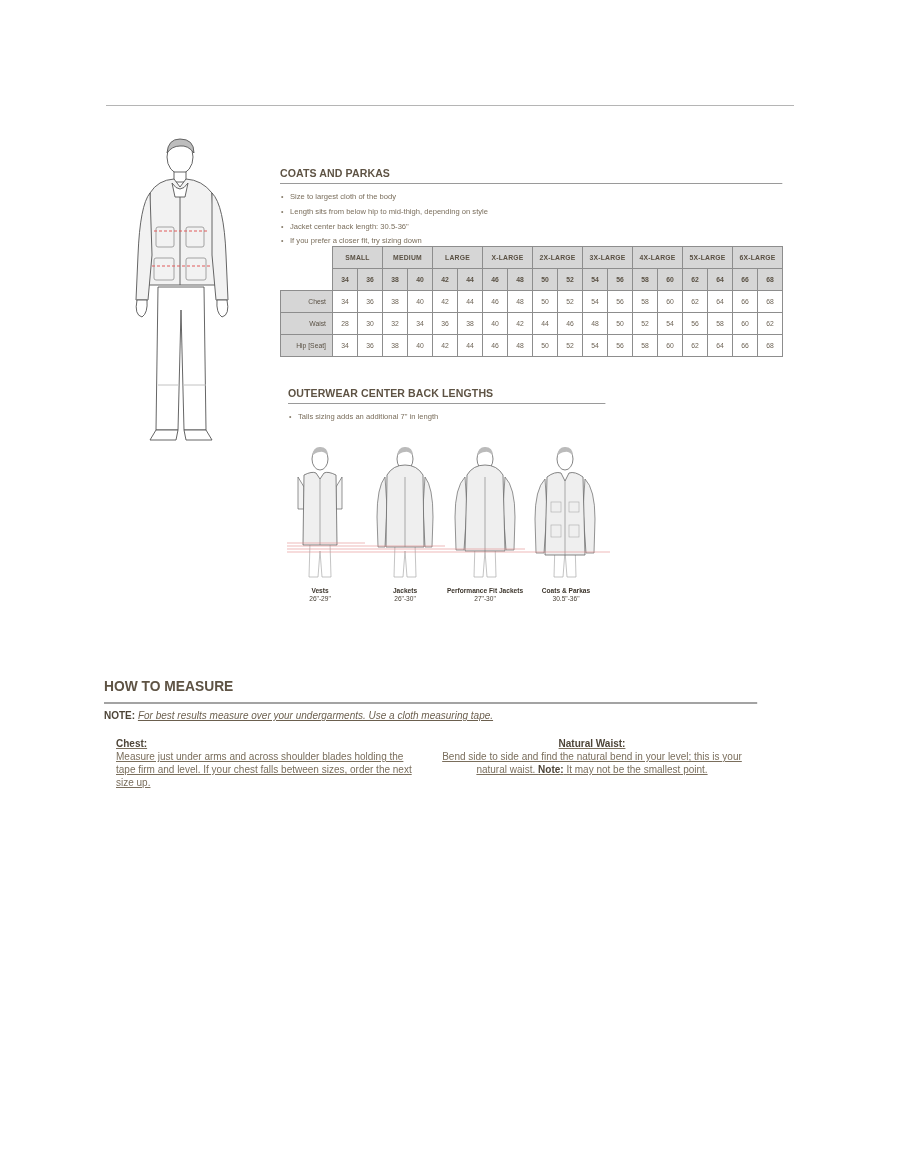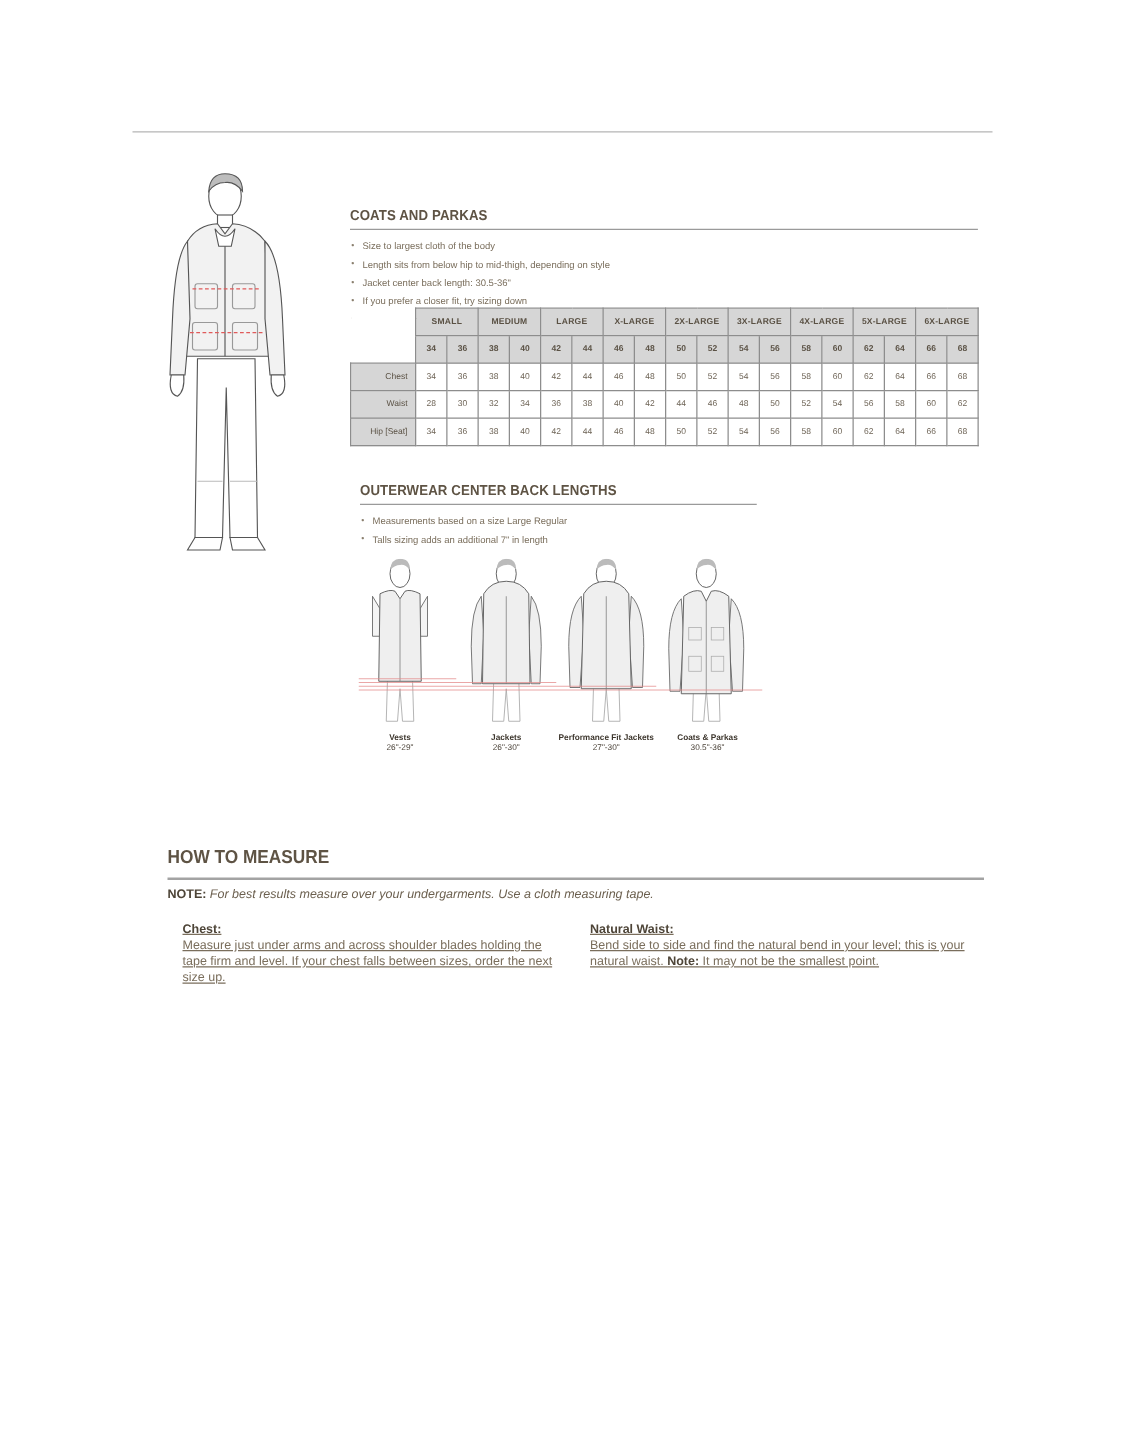--- a/index.html
+++ b/index.html
@@ -30,25 +30,25 @@
   .outer .sec-title { font-size: 11.5px; }
   .outer .bullets { margin-top: 5px; }
   .outer .bullets li { line-height: 15px; }
 
   .figures { position: absolute; left: 285px; top: 447px; width: 325px; height: 160px; }
   .fig-cap { position: absolute; text-align: center; width: 90px; font-size: 6.6px; color: #3c352c; line-height: 8px; }
   .fig-cap .nm { font-weight: bold; display: block; }
   .fig-cap .rg { display: block; color: #4a4238; }
 
   
-  .how { position: absolute; left: 134px; top: 677px; width: 653px; }
+  .how { position: absolute; left: 104px; top: 677px; width: 653px; }
   .how-title { font-weight: bold; font-size: 15px; color: #5e5344; padding-bottom: 8px; border-bottom: 2px solid #a3a3a3; transform: scaleX(0.92); transform-origin: left; width: 108.7%; }
   .note { margin-top: 6px; font-size: 10px; color: #6b5f4e; }
   .note b { color: #4e4538; font-weight: bold; }
-  .note i { font-style: italic; }
+  .note i { font-style: italic; text-decoration: underline; }
   .cols { position: absolute; top: 60px; left: 12px; width: 650px; }
   .col { position: absolute; top: 0; width: 300px; font-size: 10px; line-height: 13px; color: #7a6e5c; text-decoration: underline; }
   .col .hd { font-weight: bold; color: #4e4538; display: block; }
   .col b { font-weight: bold; color: #4e4538; }
 </style>
 </head>
 <body>
 
 <div class="top-rule"></div>
 
@@ -196,21 +196,20 @@
         <td class="val">64</td>
         <td class="val">66</td>
         <td class="val">68</td>
       </tr>
   </tbody>
 </table>
 
 <div class="outer">
   <div class="sec-title">OUTERWEAR CENTER BACK LENGTHS</div>
   <ul class="bullets">
-    <li>Measurements based on a size Large Regular</li>
     <li>Talls sizing adds an additional 7" in length</li>
   </ul>
 </div>
 
 <div class="figures">
   <svg width="325" height="135" viewBox="0 0 325 135">
     <defs>
       <g id="person">
         <ellipse cx="0" cy="12" rx="8" ry="11" fill="#fff" stroke="#666" stroke-width="0.8"></ellipse>
         <path d="M-8 9 Q-7 0 0 0 Q8 0 8 9 Q4 4 0 5 Q-4 5 -8 9 Z" fill="#bbb"></path>
@@ -279,18 +278,18 @@
   <div class="how-title">HOW TO MEASURE</div>
   <div class="note">
     <b>NOTE:</b>
     <i>For best results measure over your undergarments. Use a cloth measuring tape.</i>
   </div>
   <div class="cols">
     <div class="col" style="left:0;">
       <span class="hd">Chest:</span>
       <span>Measure just under arms and across shoulder blades holding the tape firm and level. If your chest falls between sizes, order the next size up.</span>
     </div>
-    <div class="col" style="left:326px;">
+    <div class="col" style="left:326px;text-align:center;">
       <span class="hd">Natural Waist:</span>
       <span>Bend side to side and find the natural bend in your level; this is your natural waist. </span><b>Note:</b><span> It may not be the smallest point.</span>
     </div>
   </div>
 </div>
 
 </body></html>

